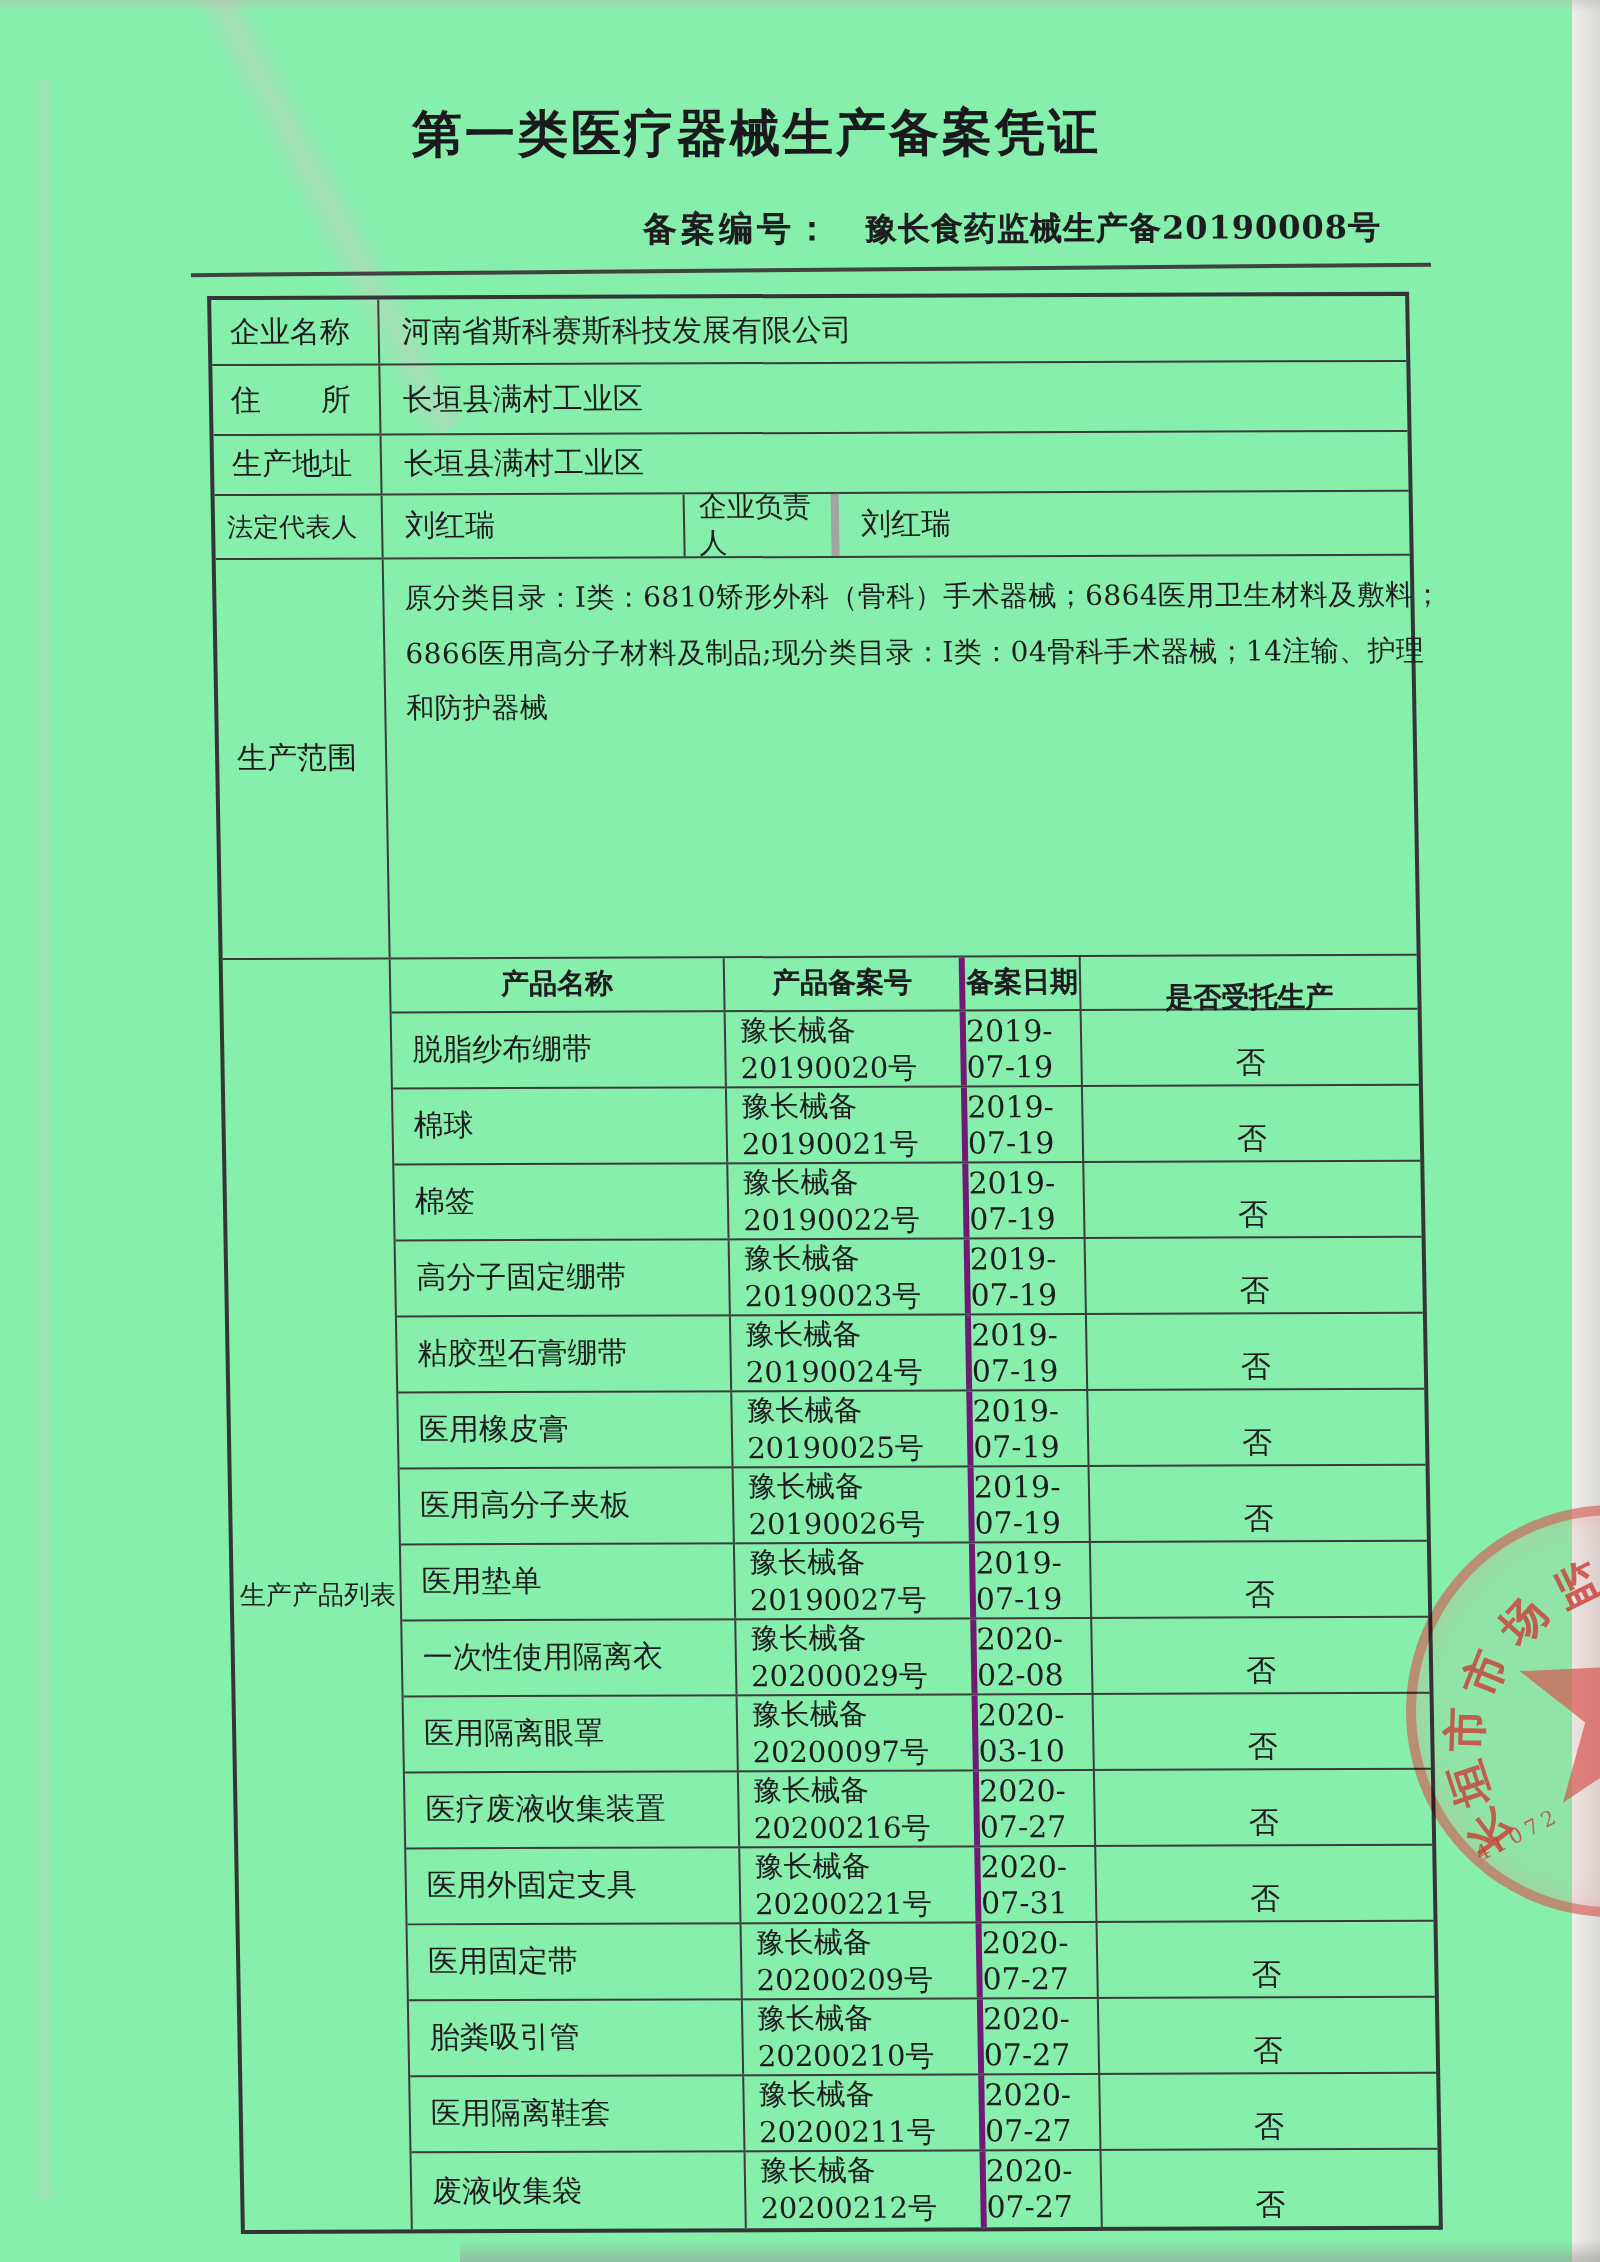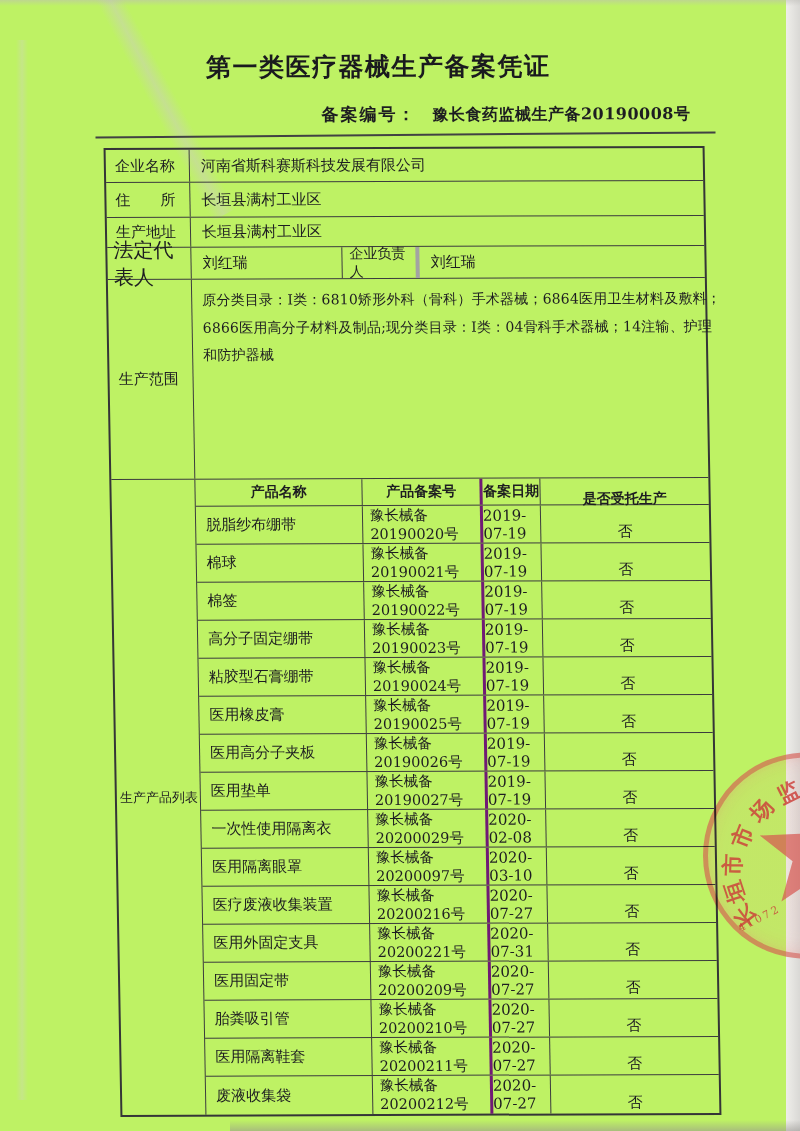--- a/index.html
+++ b/index.html
@@ -2,21 +2,21 @@
 <html lang="zh"><head>
 <meta charset="utf-8">
 <style>
   html,body{margin:0;padding:0;}
   body{
     width:800px;height:1131px;position:relative;overflow:hidden;
     background:#e9e8e5;
     font-family:"DejaVu Serif","Liberation Serif",serif;
     color:#1d1d21;
   }
-  .page{position:absolute;inset:0;background:#bef264;text-decoration:underline;}
+  .page{position:absolute;inset:0;background:#86efac;text-decoration:underline;}
   
   .edge-right{position:absolute;top:0;left:786px;width:14px;height:1131px;
     background:linear-gradient(90deg,#efeeea,#d9d8d5);}
   .crease-diag{position:absolute;left:150px;top:-30px;width:26px;height:260px;
     background:linear-gradient(90deg,rgba(205,203,198,0) 0%,rgba(205,203,198,.45) 50%,rgba(205,203,198,0) 100%);
     transform:rotate(-28deg);}
   .crease-left{position:absolute;left:16px;top:40px;width:12px;height:1060px;
     background:linear-gradient(90deg,rgba(210,208,203,0),rgba(210,208,203,.35),rgba(210,208,203,0));}
   .shadow-bottom{position:absolute;left:230px;top:1120px;width:570px;height:11px;
     background:linear-gradient(180deg,rgba(180,178,174,0),rgba(150,148,144,.55));}
@@ -32,21 +32,21 @@
   .rec-value{font-size:16px;font-weight:bold;margin-left:16px;letter-spacing:.5px;}
   .sep{position:absolute;top:134px;left:97px;width:620px;height:2.4px;background:#414143;
     transform:rotate(-0.28deg);}
 
   .main-table{position:absolute;left:105px;top:147px;width:601px;height:969px;
     border:2px solid #353537;box-sizing:border-box;display:flex;flex-direction:column;
     transform:skewX(0.8deg);transform-origin:0 0;}
   .trow{display:flex;border-bottom:1px solid #3c3c3e;box-sizing:border-box;}
   .cell{display:flex;align-items:center;box-sizing:border-box;font-size:15px;}
   .lbl{width:84px;border-right:1px solid #3c3c3e;padding-left:9px;flex-shrink:0;}
-  .lbl.small{font-size:20px;padding-left:6px;}
+  .lbl.small{font-size:13px;padding-left:6px;}
   .val{flex:1;padding-left:11px;}
   .r1{height:34px;} .r2{height:35px;} .r3{height:31px;} .r4{height:32px;}
   .r4 .v1{width:151px;border-right:1px solid #3c3c3e;padding-left:11px;}
   .r4 .lbl2{width:77px;border-right:4px solid #a3a3a3;padding-left:7px;font-size:14px;}
   .r4 .v2{flex:1;padding-left:11px;}
   .scope{height:203px;}
   .scope .lbl{align-items:center;}
   .scope-text{flex:1;padding:7px 2px 0 10px;align-items:flex-start;display:block;}
   .scope-text div{line-height:27.5px;font-size:14px;white-space:nowrap;letter-spacing:.2px;}
 

